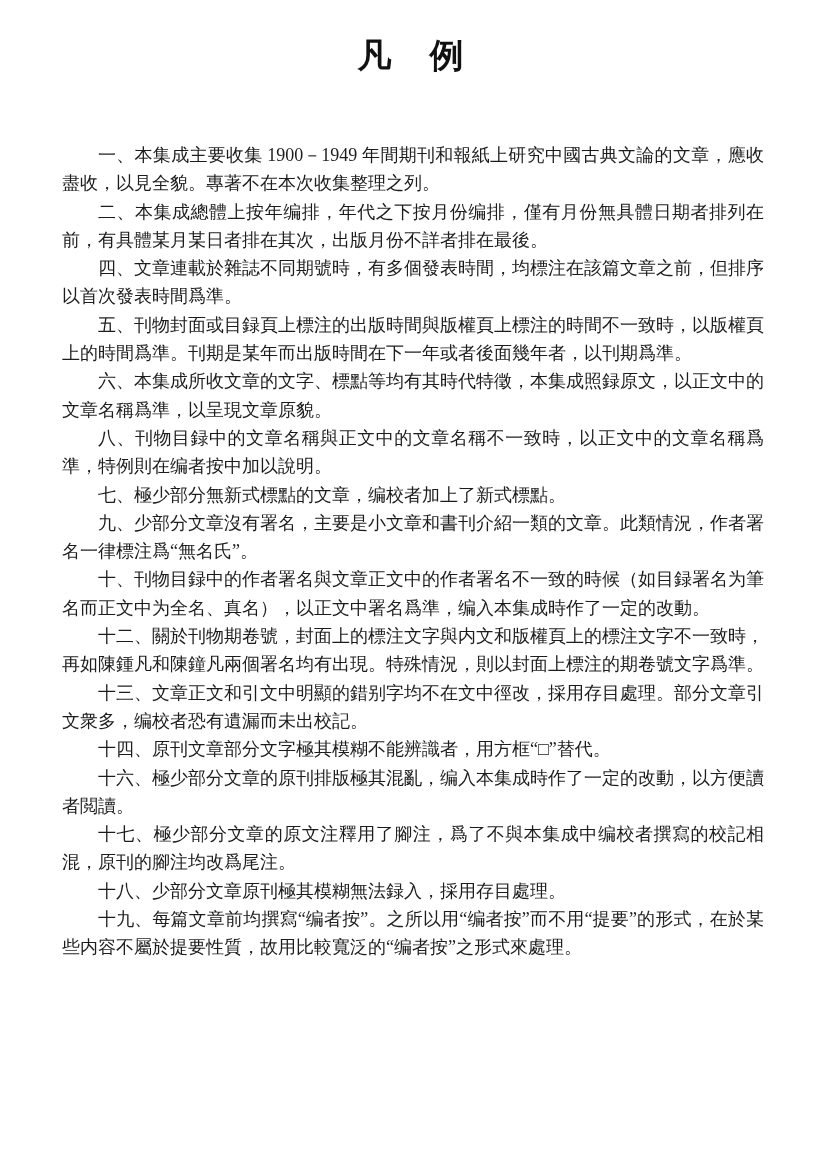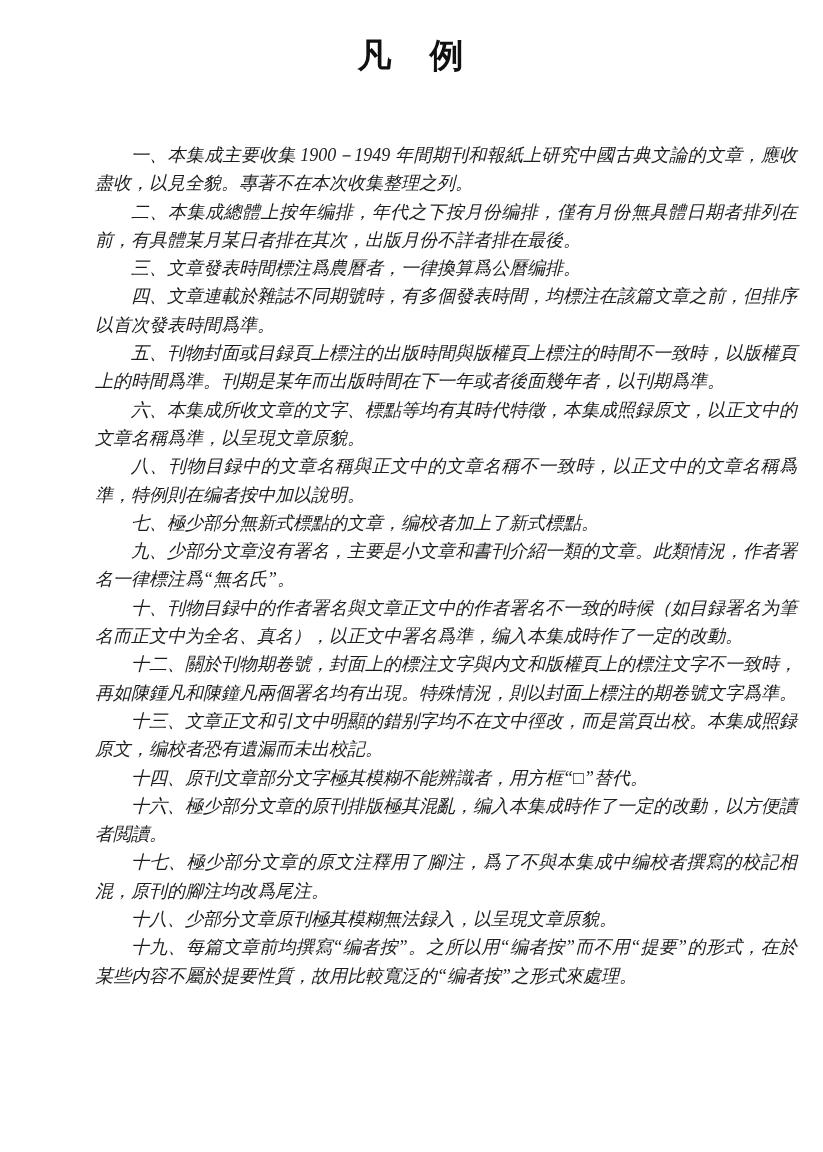--- a/index.html
+++ b/index.html
@@ -21,51 +21,49 @@
     padding-top: 33px;
     text-align: center;
     font-size: 34px;
     line-height: 46px;
     font-weight: bold;
     letter-spacing: 2px;
     color: #111111;
   }
   .doc-body {
     margin-top: 62px;
-    margin-left: 95px;
+    margin-left: 62px;
     width: 702px;
     font-size: 18px;
     line-height: 28.3px;
     text-align: justify;
-    font-style: italic;
   }
   .doc-body p {
     margin: 0;
     padding: 0;
     text-indent: 2em;
     word-break: break-all;
   }
 </style>
 </head>
 <body>
 
 <div class="page">
   <h1 class="doc-title">凡　例</h1>
   <div class="doc-body">
     <p>一、本集成主要收集 1900－1949 年間期刊和報紙上研究中國古典文論的文章，應收盡收，以見全貌。專著不在本次收集整理之列。</p>
     <p>二、本集成總體上按年编排，年代之下按月份编排，僅有月份無具體日期者排列在前，有具體某月某日者排在其次，出版月份不詳者排在最後。</p>
-    <p>三、文章發表時間標注爲農曆者，一律換算爲公曆编排。</p>
     <p>四、文章連載於雜誌不同期號時，有多個發表時間，均標注在該篇文章之前，但排序以首次發表時間爲準。</p>
     <p>五、刊物封面或目録頁上標注的出版時間與版權頁上標注的時間不一致時，以版權頁上的時間爲準。刊期是某年而出版時間在下一年或者後面幾年者，以刊期爲準。</p>
     <p>六、本集成所收文章的文字、標點等均有其時代特徵，本集成照録原文，以正文中的文章名稱爲準，以呈現文章原貌。</p>
     <p>八、刊物目録中的文章名稱與正文中的文章名稱不一致時，以正文中的文章名稱爲準，特例則在编者按中加以說明。</p>
     <p>七、極少部分無新式標點的文章，编校者加上了新式標點。</p>
     <p>九、少部分文章沒有署名，主要是小文章和書刊介紹一類的文章。此類情況，作者署名一律標注爲“無名氏”。</p>
     <p>十、刊物目録中的作者署名與文章正文中的作者署名不一致的時候（如目録署名为筆名而正文中为全名、真名），以正文中署名爲準，编入本集成時作了一定的改動。</p>
     <p>十二、關於刊物期卷號，封面上的標注文字與内文和版權頁上的標注文字不一致時，再如陳鍾凡和陳鐘凡兩個署名均有出現。特殊情況，則以封面上標注的期卷號文字爲準。</p>
-    <p>十三、文章正文和引文中明顯的錯别字均不在文中徑改，而是當頁出校。本集成照録原文，编校者恐有遺漏而未出校記。</p>
+    <p>十三、文章正文和引文中明顯的錯别字均不在文中徑改，採用存目處理。部分文章引文衆多，编校者恐有遺漏而未出校記。</p>
     <p>十四、原刊文章部分文字極其模糊不能辨識者，用方框“□”替代。</p>
     <p>十六、極少部分文章的原刊排版極其混亂，编入本集成時作了一定的改動，以方便讀者閲讀。</p>
     <p>十七、極少部分文章的原文注釋用了腳注，爲了不與本集成中编校者撰寫的校記相混，原刊的腳注均改爲尾注。</p>
-    <p>十八、少部分文章原刊極其模糊無法録入，以呈現文章原貌。</p>
+    <p>十八、少部分文章原刊極其模糊無法録入，採用存目處理。</p>
     <p>十九、每篇文章前均撰寫“编者按”。之所以用“编者按”而不用“提要”的形式，在於某些内容不屬於提要性質，故用比較寬泛的“编者按”之形式來處理。</p>
   </div>
 </div>
 
 </body></html>

